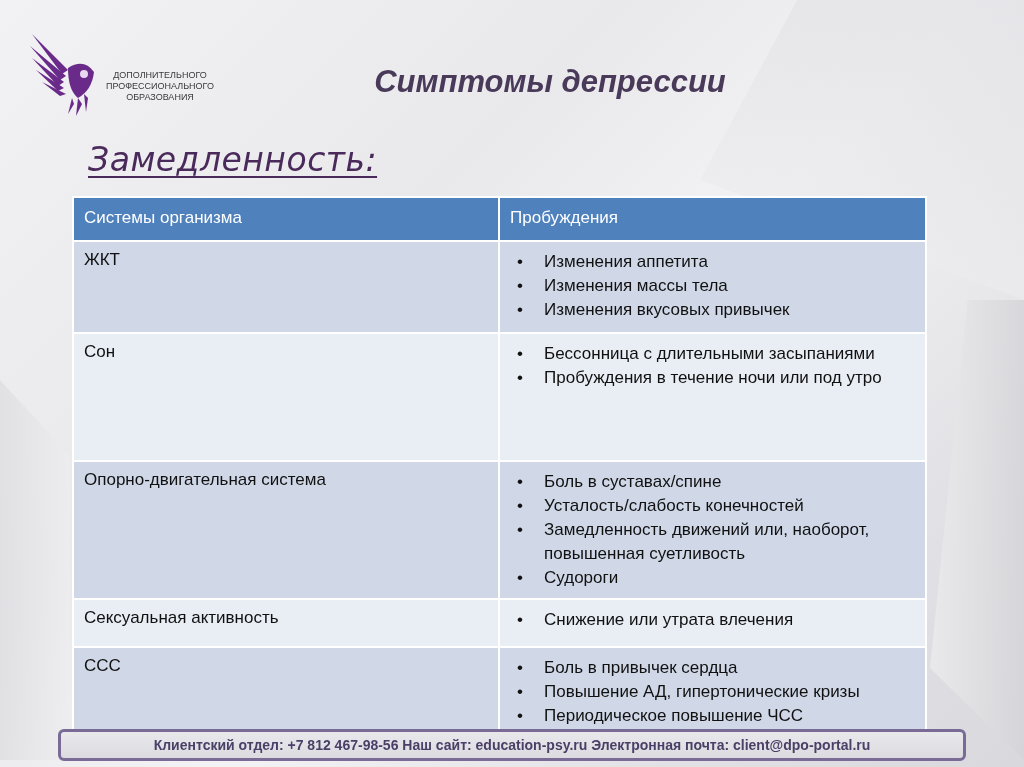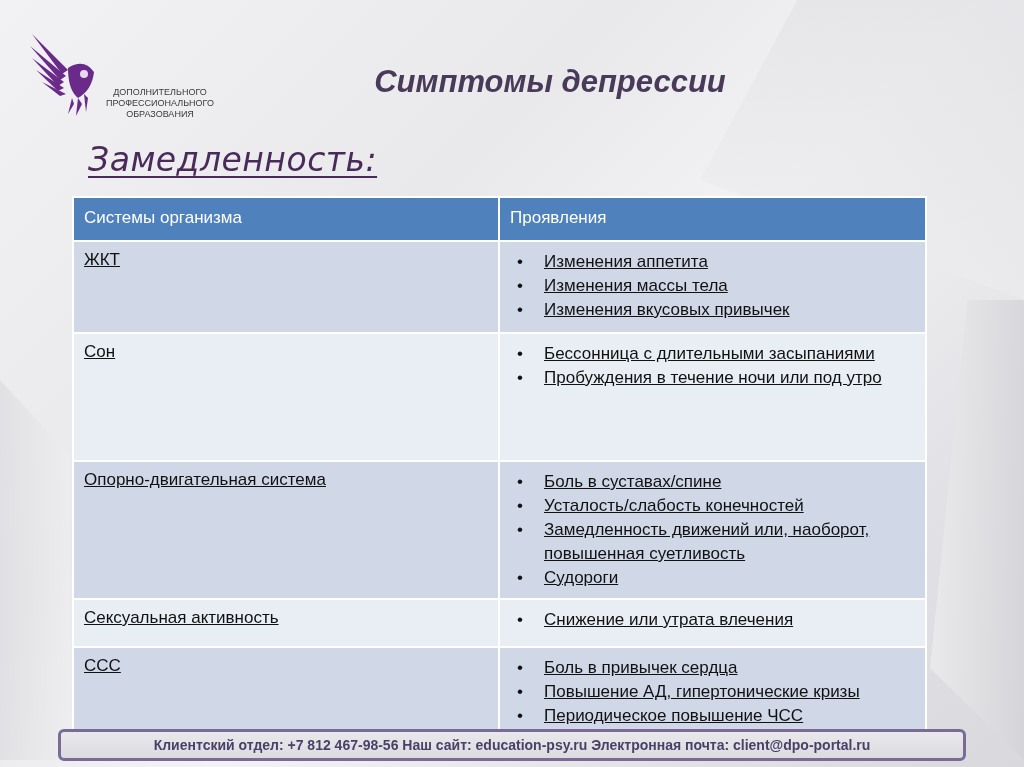--- a/index.html
+++ b/index.html
@@ -8,31 +8,31 @@
     font-family:"Liberation Sans", sans-serif;
     background: linear-gradient(135deg,#f2f2f4 0%,#e9e9ec 35%,#f3f3f5 55%,#e2e2e6 80%,#d9d9dd 100%);
   }
   .facet { position:absolute; pointer-events:none; }
   .f1 { left:700px; top:0; width:324px; height:300px; background:linear-gradient(200deg,#e0e0e4,#f0f0f2); clip-path:polygon(30% 0,100% 0,100% 100%,0 60%); opacity:.7; }
   .f2 { left:0; top:380px; width:70px; height:380px; background:linear-gradient(90deg,#dcdce0,#eeeef0); clip-path:polygon(0 0,100% 20%,100% 100%,0 100%); opacity:.7; }
   .f3 { left:930px; top:300px; width:94px; height:460px; background:linear-gradient(270deg,#d4d4d8,#ececee); clip-path:polygon(40% 0,100% 0,100% 100%,0 80%); opacity:.8; }
 
   .logo { position:absolute; left:28px; top:28px; width:200px; height:96px; }
   .logo-word { position:absolute; left:70px; top:20px; font-size:34px; font-weight:bold; color:#2b2b2b; letter-spacing:1px; line-height:34px; }
-  .logo-sub { position:absolute; left:72px; top:59px; width:120px; font-size:9px; color:#3a3a3a; text-align:center; line-height:11px; text-transform:uppercase; }
+  .logo-sub { position:absolute; left:72px; top:42px; width:120px; font-size:9px; color:#3a3a3a; text-align:center; line-height:11px; text-transform:uppercase; }
   .logo-sub span { display:block; }
 
   .title { position:absolute; left:300px; top:64px; width:500px; text-align:center; font-size:31px; font-weight:bold; color:#4a3a5a;font-style:italic; }
   .subtitle { position:absolute; left:88px; top:140px; font-size:33px; font-style:italic; color:#4a2a5a; text-decoration:underline; text-decoration-thickness:2px; text-underline-offset:5px; font-family:"DejaVu Sans", sans-serif; font-weight:normal; letter-spacing:0.5px; }
 
   table.main { position:absolute; left:72px; top:196px; width:855px; border-collapse:collapse; font-size:17px; color:#111; }
   table.main th, table.main td { border:2px solid #ffffff; vertical-align:top; text-align:left;margin-left:33px; }
   table.main th { background:#4f81bd; color:#ffffff; font-weight:normal; height:44px; padding:10px 10px 0 10px; box-sizing:border-box; }
   table.main th.c1, table.main td.c1 { width:426px; }
-  table.main td { padding:8px 10px 8px 10px; box-sizing:border-box;text-decoration:underline; }
+  table.main td { padding:8px 10px 8px 10px; box-sizing:border-box; }
   tr.odd td { background:#d0d8e8; }
   tr.even td { background:#e9edf4; }
   ul.bul { margin:0; padding:0 0 0 34px; list-style:none; }
   ul.bul li { position:relative; line-height:24px; }
   ul.bul li::before { content:"•"; position:absolute; left:-34px; width:20px; text-align:center; }
 
   .footer { position:absolute; left:58px; top:729px; width:908px; height:32px; border:3px solid #7a6a96; border-radius:6px; box-sizing:border-box; background:linear-gradient(180deg,#e9e9ec,#dcdce0); text-align:center; font-size:14px; font-weight:bold; color:#4a3f66; line-height:27px; }
 </style>
 </head>
 <body>
@@ -63,21 +63,21 @@
   </div>
 </div>
 
 <div class="title">Симптомы депрессии</div>
 <div class="subtitle">Замедленность:</div>
 
 <table class="main">
   <thead>
     <tr>
       <th class="c1">Системы организма</th>
-      <th>Проявления</th>
+      <th>Пробуждения</th>
     </tr>
   </thead>
   <tbody>
     <tr class="odd" style="height:92px;">
       <td class="c1">ЖКТ</td>
       <td>
         <ul class="bul">
           <li>Изменения аппетита</li>
           <li>Изменения массы тела</li>
           <li>Изменения вкусовых привычек</li>

